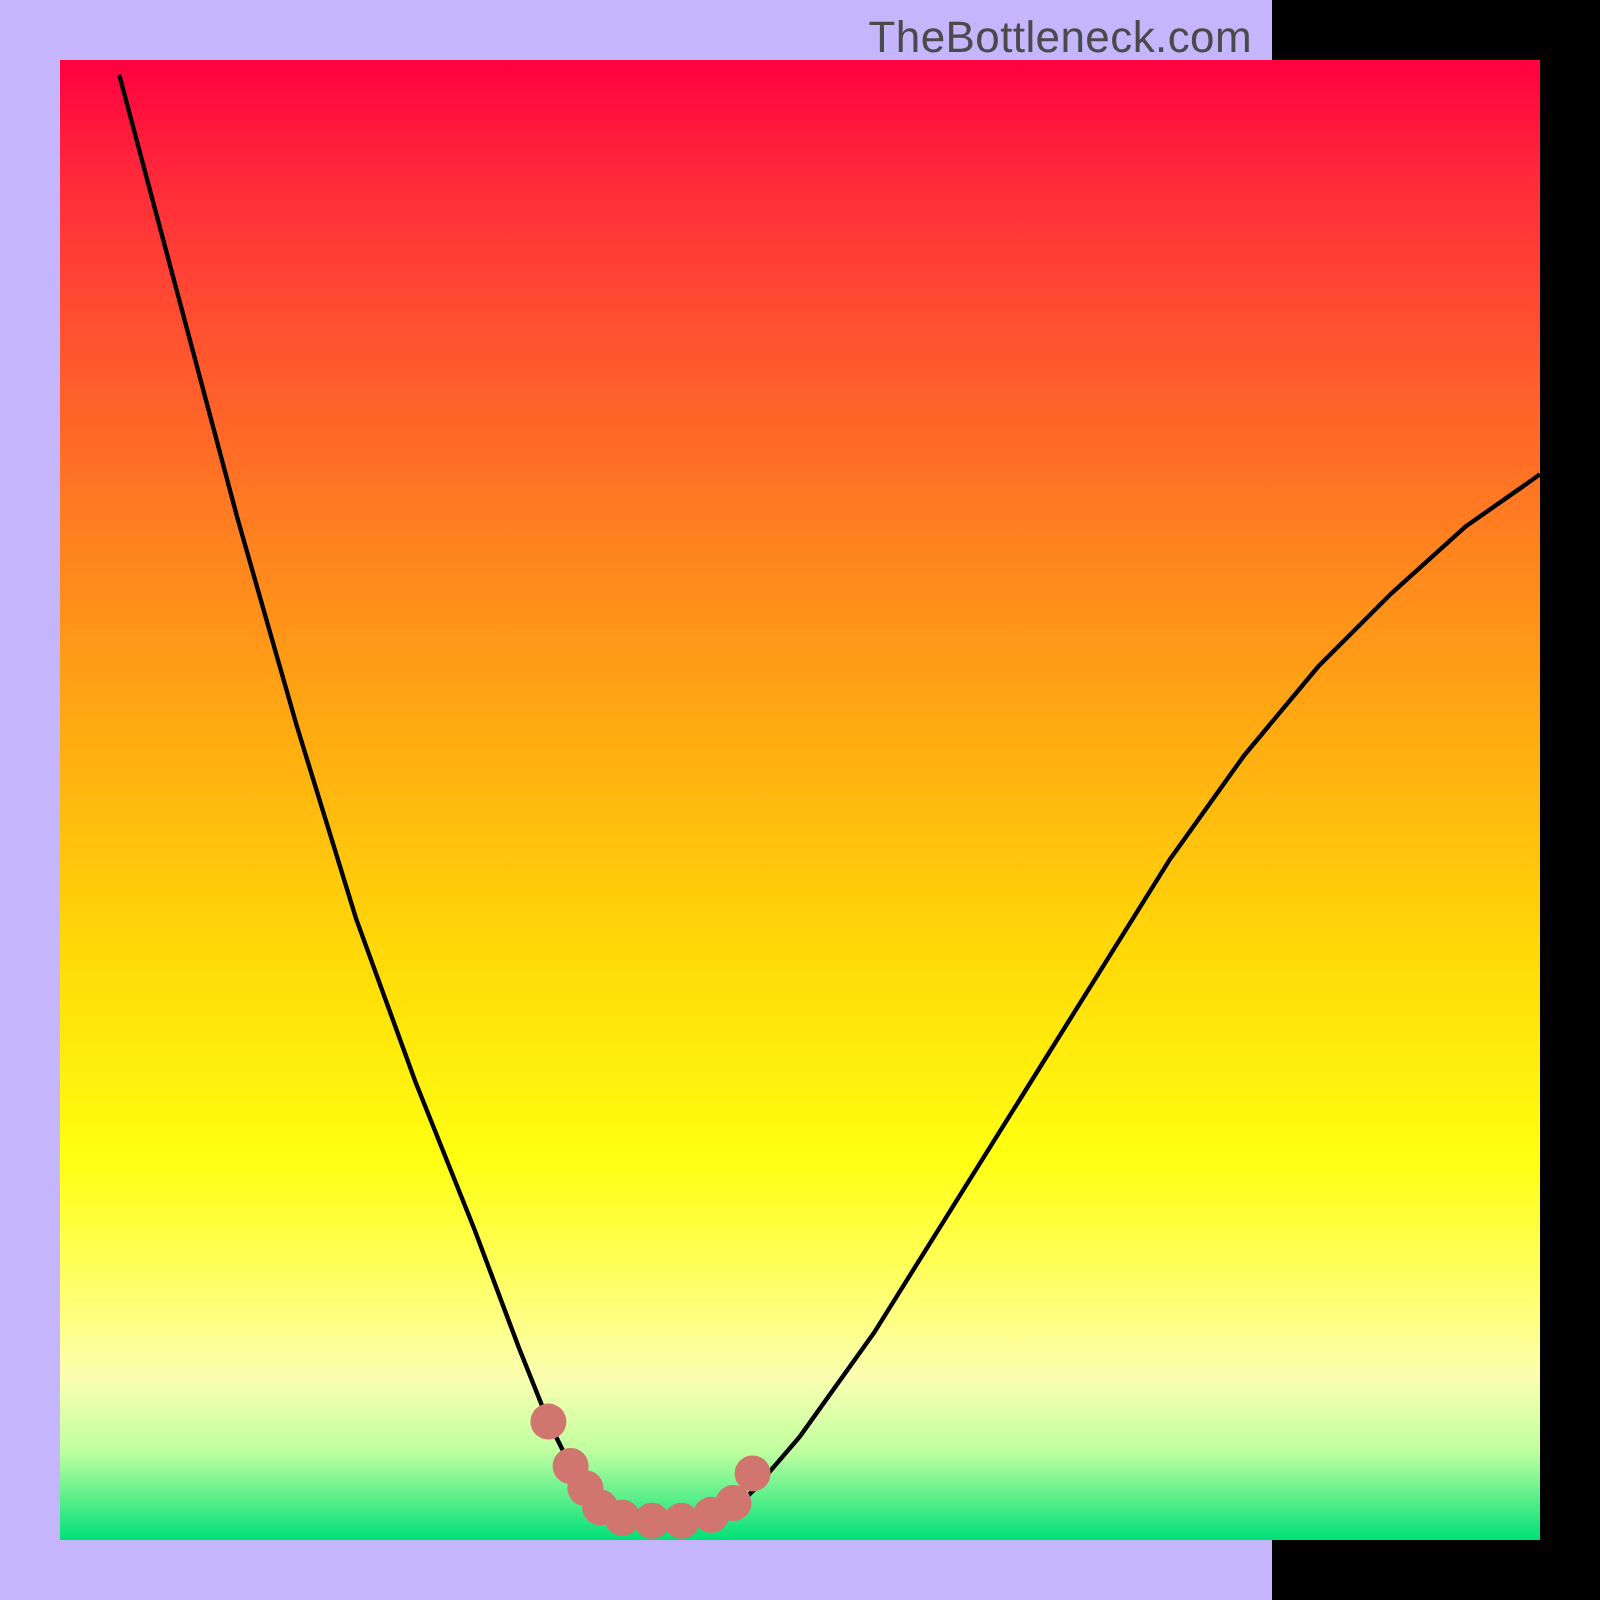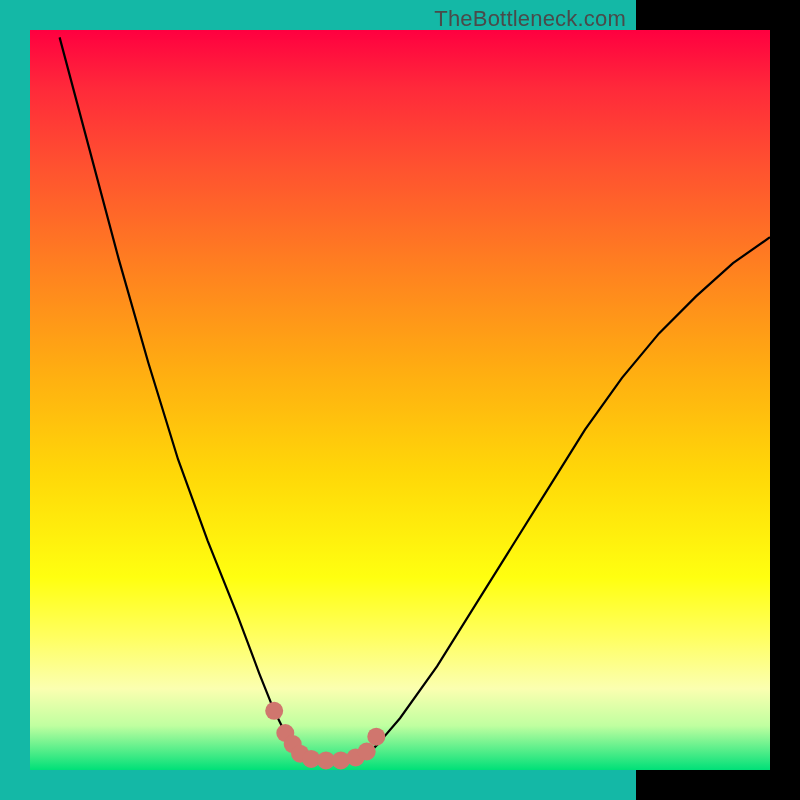--- a/index.html
+++ b/index.html
@@ -1,18 +1,18 @@
 <!DOCTYPE html>
 <html><head>
 <meta charset="utf-8">
 <style>
   * { margin: 0; padding: 0; box-sizing: border-box; }
   html, body { width: 800px; height: 800px; overflow: hidden; background: #000; }
   .outer {
-    width: 636px; height: 800px; background: #14b8a6; position: relative;
+    width: 636px; height: 800px; background: #c4b5fd; position: relative;
   }
   .plot-area {
     position: absolute;
     left: 30px; top: 30px;
     width: 740px; height: 740px;
     background: linear-gradient(to bottom,
       #ff0040 0%,
       #ff2a3a 8%,
       #ff5030 18%,
       #ff8020 32%,

